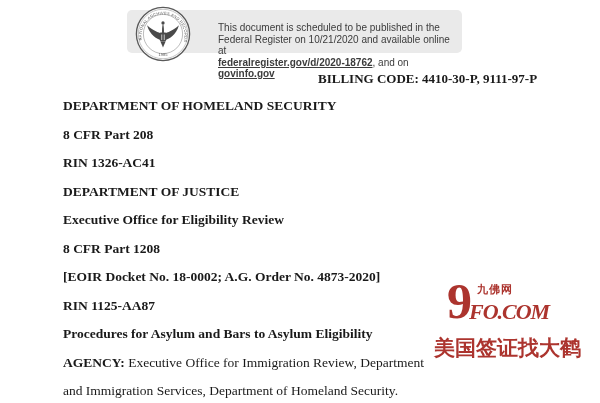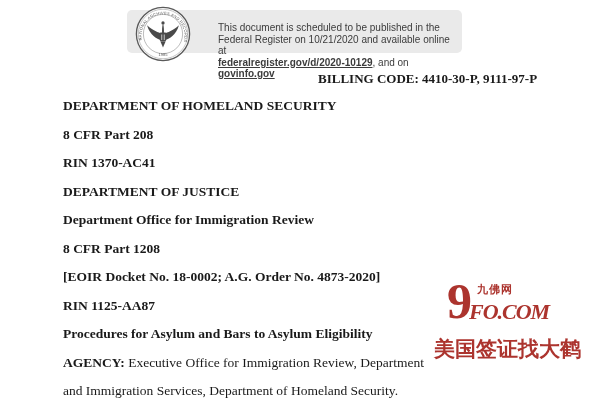--- a/index.html
+++ b/index.html
@@ -54,36 +54,36 @@
     font-family:"Liberation Sans",sans-serif;letter-spacing:1px;
   }
   .wm-domain{
     position:absolute;left:42px;top:29px;
     font-size:22px;line-height:30px;font-weight:bold;font-style:italic;
     font-family:"Liberation Serif",serif;letter-spacing:-1px;
   }
   .wm-tagline{
     position:absolute;left:7px;top:70px;
     font-size:21px;line-height:23px;font-weight:bold;
-    font-family:Liberation Serif, serif;
+    font-family:Liberation Mono, monospace;
   }
   .wm-wechat{
     position:absolute;left:6px;top:93px;
     font-size:21px;line-height:23px;font-weight:bold;
     font-family:"Liberation Serif",serif;
   }
 </style>
 </head>
 <body>
 
 <div class="banner">
   <div class="banner-text">
     <div>This document is scheduled to be published in the</div>
     <div>Federal Register on 10/21/2020 and available online at</div>
-    <div><span class="banner-link">federalregister.gov/d/2020-10129</span><span>, and on </span><span class="banner-link">govinfo.gov</span></div>
+    <div><span class="banner-link">federalregister.gov/d/2020-18762</span><span>, and on </span><span class="banner-link">govinfo.gov</span></div>
   </div>
 </div>
 
 <svg class="seal" width="58" height="58" viewBox="0 0 60 60">
   <circle cx="30" cy="30" r="27.5" fill="#ffffff" stroke="#5a5a5a" stroke-width="1.4"></circle>
   <circle cx="30" cy="30" r="25.6" fill="none" stroke="#8a8a8a" stroke-width="0.5"></circle>
   <circle cx="30" cy="30" r="20.3" fill="none" stroke="#8a8a8a" stroke-width="0.6"></circle>
   <defs>
     <path id="ringPath" d="M 8.5 38 A 22.3 22.3 0 1 1 51.5 38" fill="none"></path>
   </defs>
@@ -99,23 +99,23 @@
     <line x1="28.7" y1="30.5" x2="28.7" y2="36.3" stroke="#ffffff" stroke-width="0.7"></line>
     <line x1="31.3" y1="30.5" x2="31.3" y2="36.3" stroke="#ffffff" stroke-width="0.7"></line>
   </g>
 </svg>
 
 <div class="billing">BILLING CODE: 4410-30-P, 9111-97-P</div>
 
 <div class="doc-body">
   <div class="doc-line">DEPARTMENT OF HOMELAND SECURITY</div>
   <div class="doc-line">8 CFR Part 208</div>
-  <div class="doc-line">RIN 1370-AC41</div>
+  <div class="doc-line">RIN 1326-AC41</div>
   <div class="doc-line">DEPARTMENT OF JUSTICE</div>
-  <div class="doc-line">Department Office for Immigration Review</div>
+  <div class="doc-line">Executive Office for Eligibility Review</div>
   <div class="doc-line">8 CFR Part 1208</div>
   <div class="doc-line">[EOIR Docket No. 18-0002; A.G. Order No. 4873-2020]</div>
   <div class="doc-line">RIN 1125-AA87</div>
   <div class="doc-line">Procedures for Asylum and Bars to Asylum Eligibility</div>
   <div class="doc-line normal"><span class="agency-label">AGENCY:</span><span class="agency-rest"> Executive Office for Immigration Review, Department of Justi</span></div>
   <div class="doc-line normal">and Immigration Services, Department of Homeland Security.</div>
 </div>
 
 <div class="watermark">
   <div class="wm-9">9</div>

